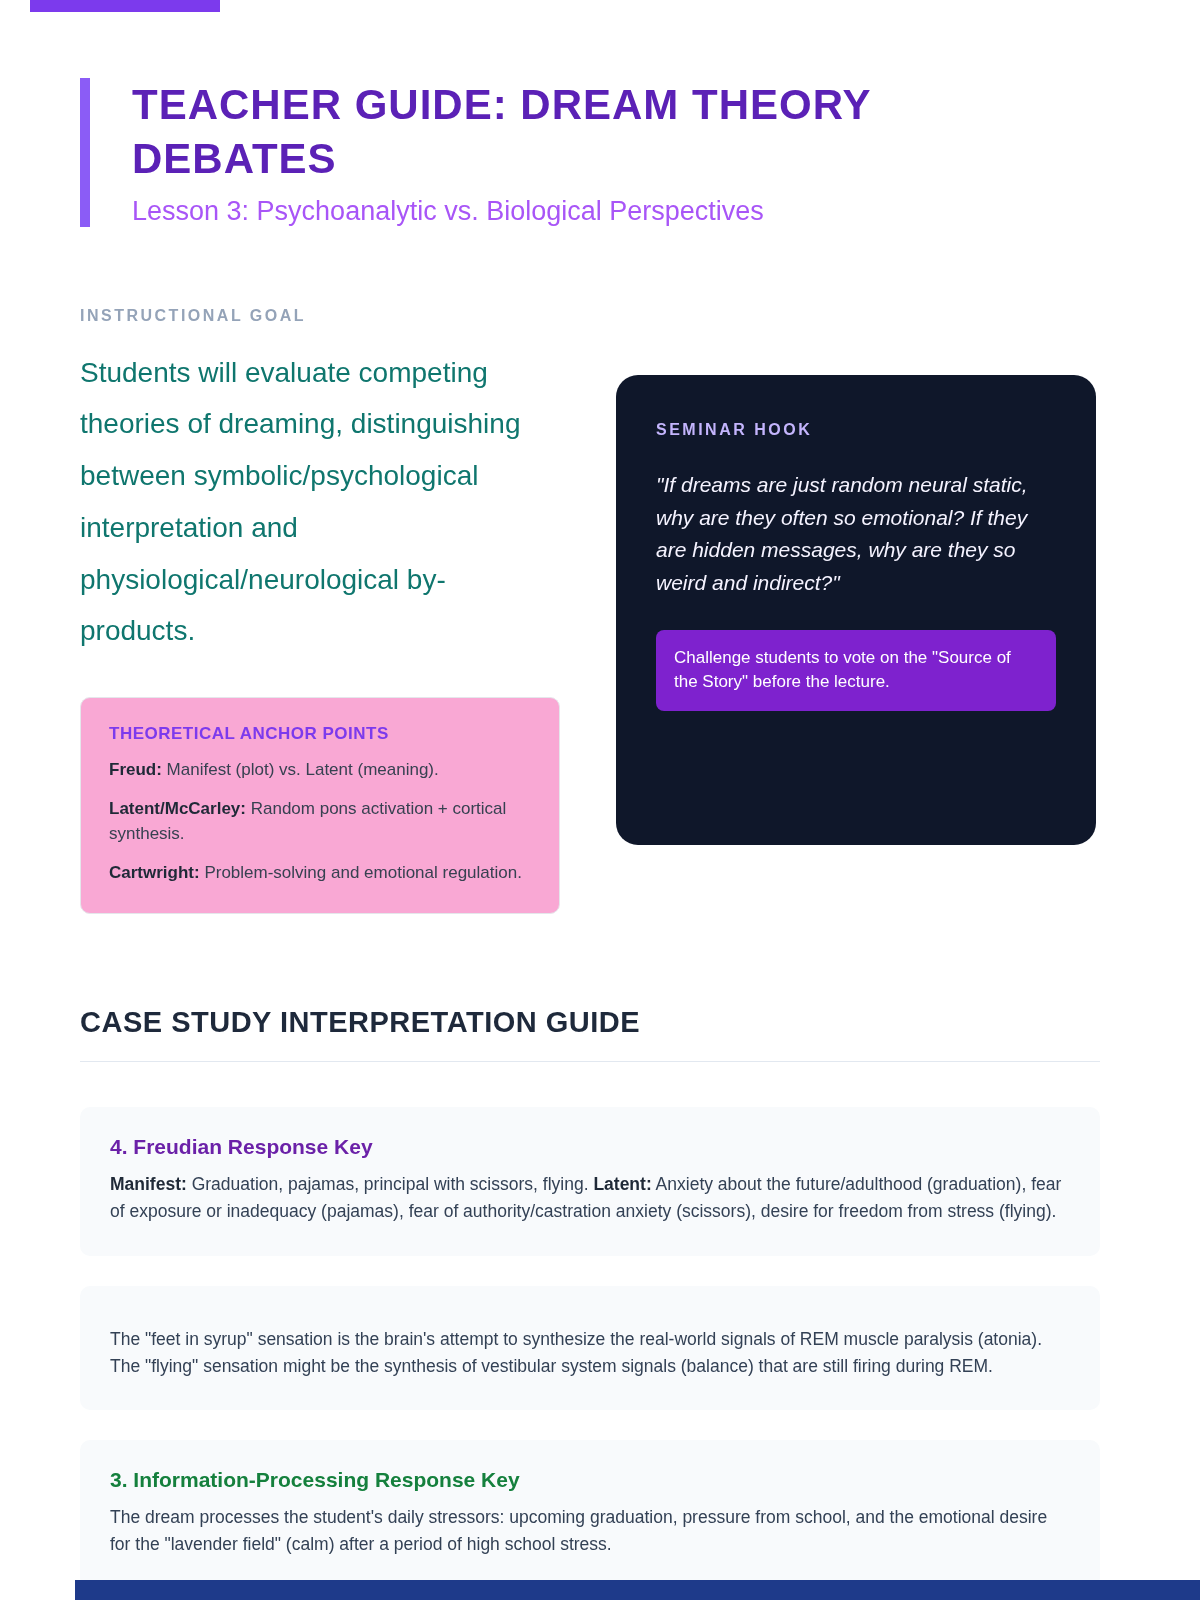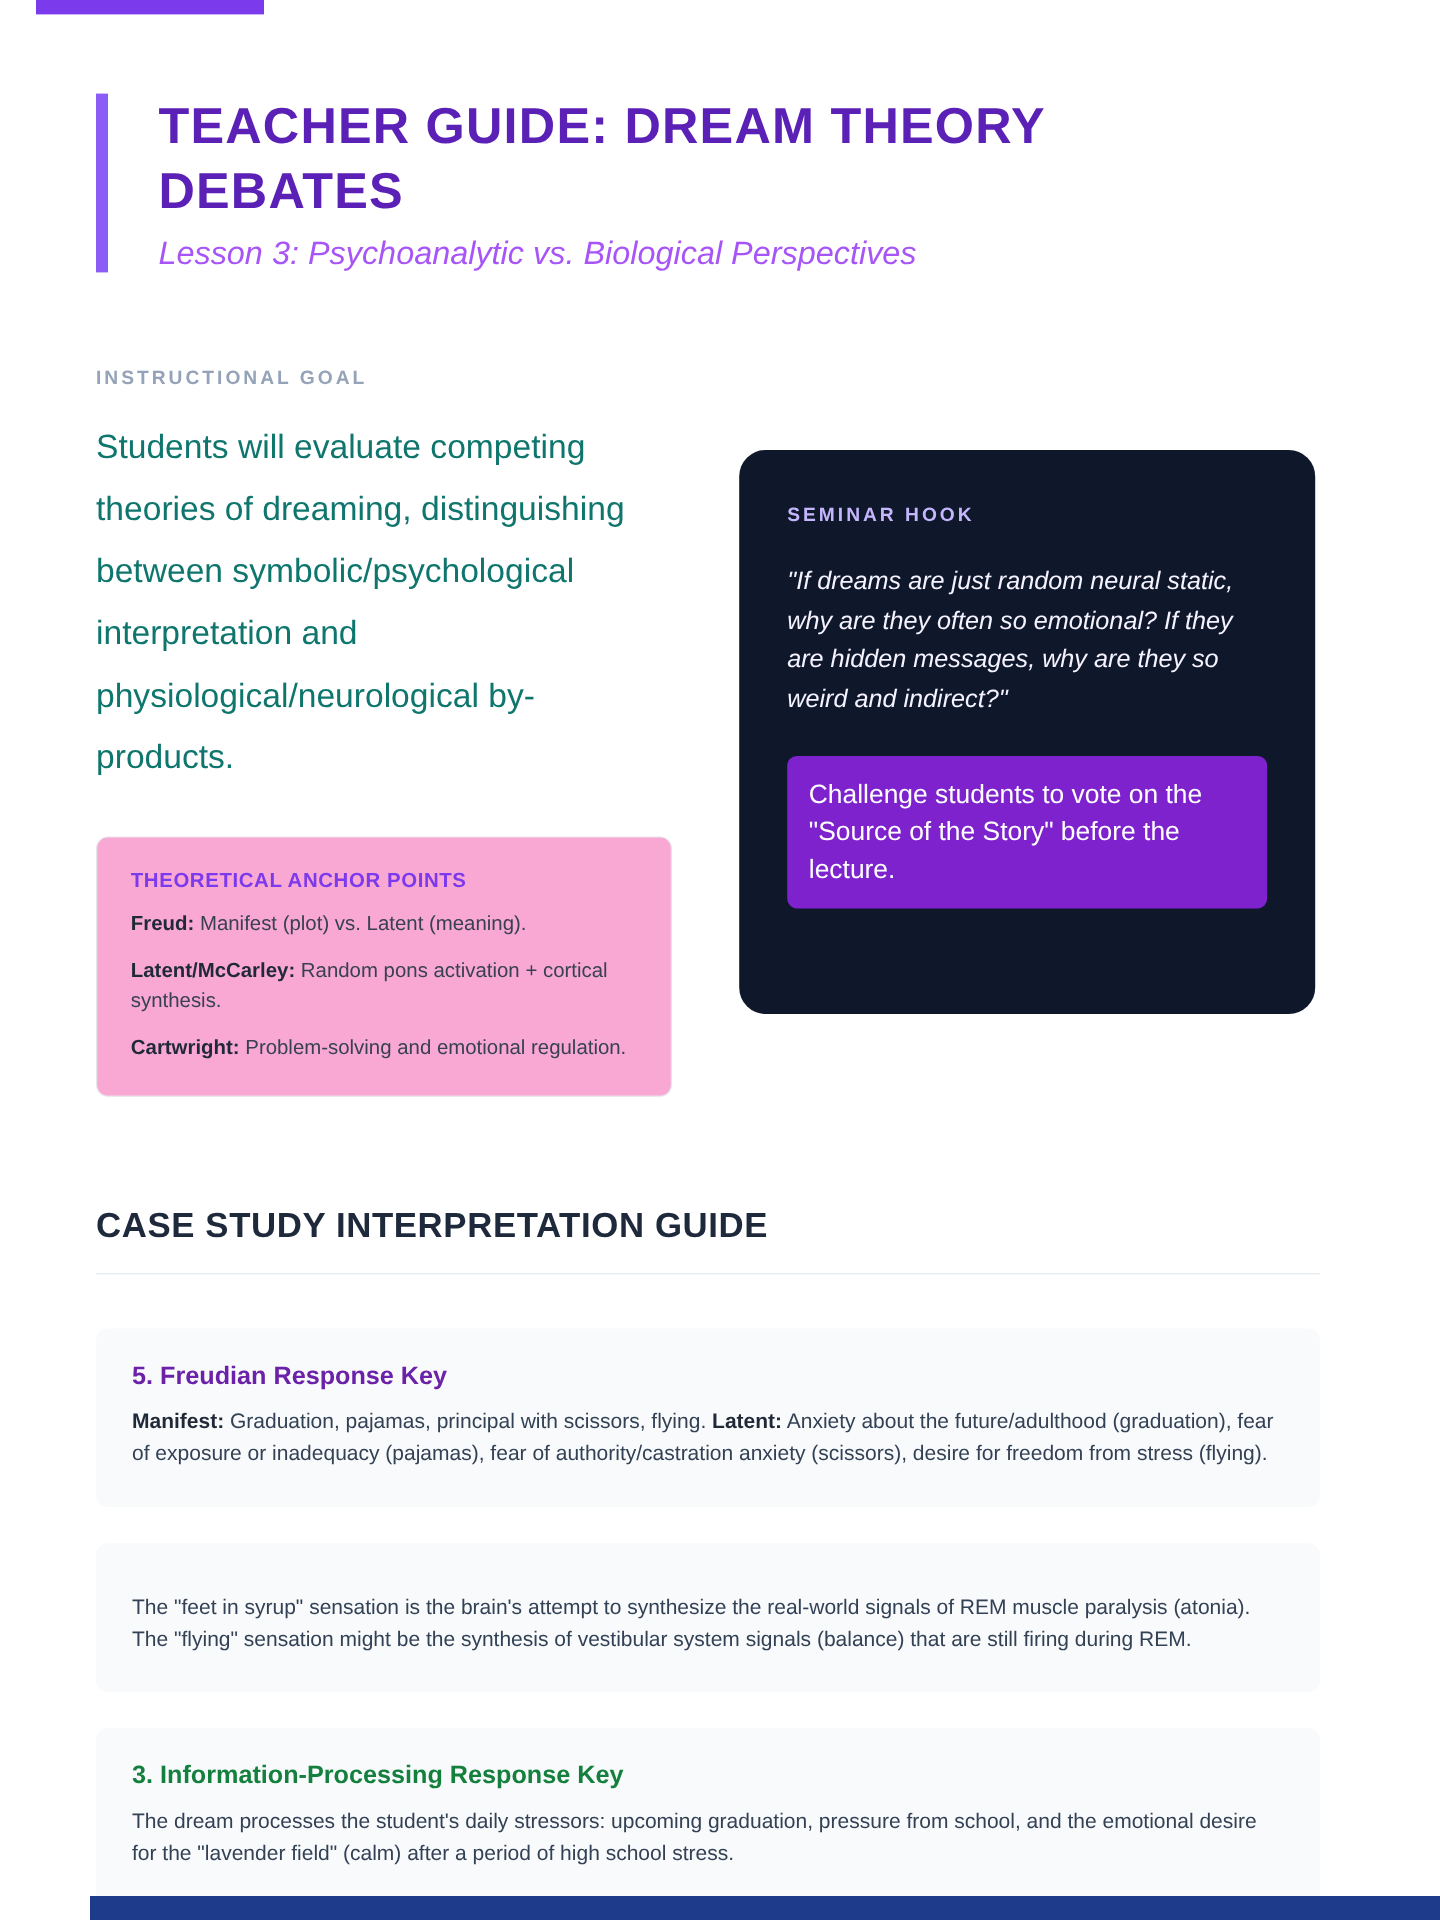--- a/index.html
+++ b/index.html
@@ -35,21 +35,20 @@
     line-height: 1.28;
     font-weight: 800;
     letter-spacing: 1px;
     color: #5b21b6;
   }
   .page-subtitle {
     margin-top: 10px;
     font-size: 27px;
     font-weight: 500;
     color: #a855f7;
-    font-style: italic;
   }
   
   .columns {
     display: flex;
     gap: 56px;
     margin: 80px 100px 0 80px;
     align-items: center;
   }
   .col-left { width: 480px; flex: 0 0 480px; }
   .col-right { width: 480px; flex: 0 0 480px; }
@@ -103,21 +102,21 @@
     font-size: 21px;
     line-height: 1.55;
     font-style: italic;
     color: #f5f3ff;
   }
   .seminar-callout {
     margin-top: 30px;
     background: #7e22ce;
     border-radius: 8px;
     padding: 16px 18px;
-    font-size: 22px;
+    font-size: 17px;
     line-height: 1.45;
     color: #ffffff;
   }
   
   .section-title {
     margin: 92px 100px 0 80px;
     font-size: 29px;
     font-weight: 800;
     letter-spacing: 0.5px;
     color: #1e293b;
@@ -198,21 +197,21 @@
     </div>
 
   </div>
 
   <h2 class="section-title">CASE STUDY INTERPRETATION GUIDE</h2>
   <hr class="section-divider">
 
   <div class="cards">
 
     <div class="response-card">
-      <div class="card-title title-purple">5. Freudian Response Key</div>
+      <div class="card-title title-purple">4. Freudian Response Key</div>
       <p class="card-body"><strong>Manifest:</strong><span> Graduation, pajamas, principal with scissors, flying. </span><strong>Latent:</strong><span> Anxiety about the future/adulthood (graduation), fear of exposure or inadequacy (pajamas), fear of authority/castration anxiety (scissors), desire for freedom from stress (flying).</span></p>
     </div>
 
     <div class="response-card">
       <p class="card-body">The "feet in syrup" sensation is the brain's attempt to synthesize the real-world signals of REM muscle paralysis (atonia). The "flying" sensation might be the synthesis of vestibular system signals (balance) that are still firing during REM.</p>
     </div>
 
     <div class="response-card">
       <div class="card-title title-green">3. Information-Processing Response Key</div>
       <p class="card-body">The dream processes the student's daily stressors: upcoming graduation, pressure from school, and the emotional desire for the "lavender field" (calm) after a period of high school stress.</p>

